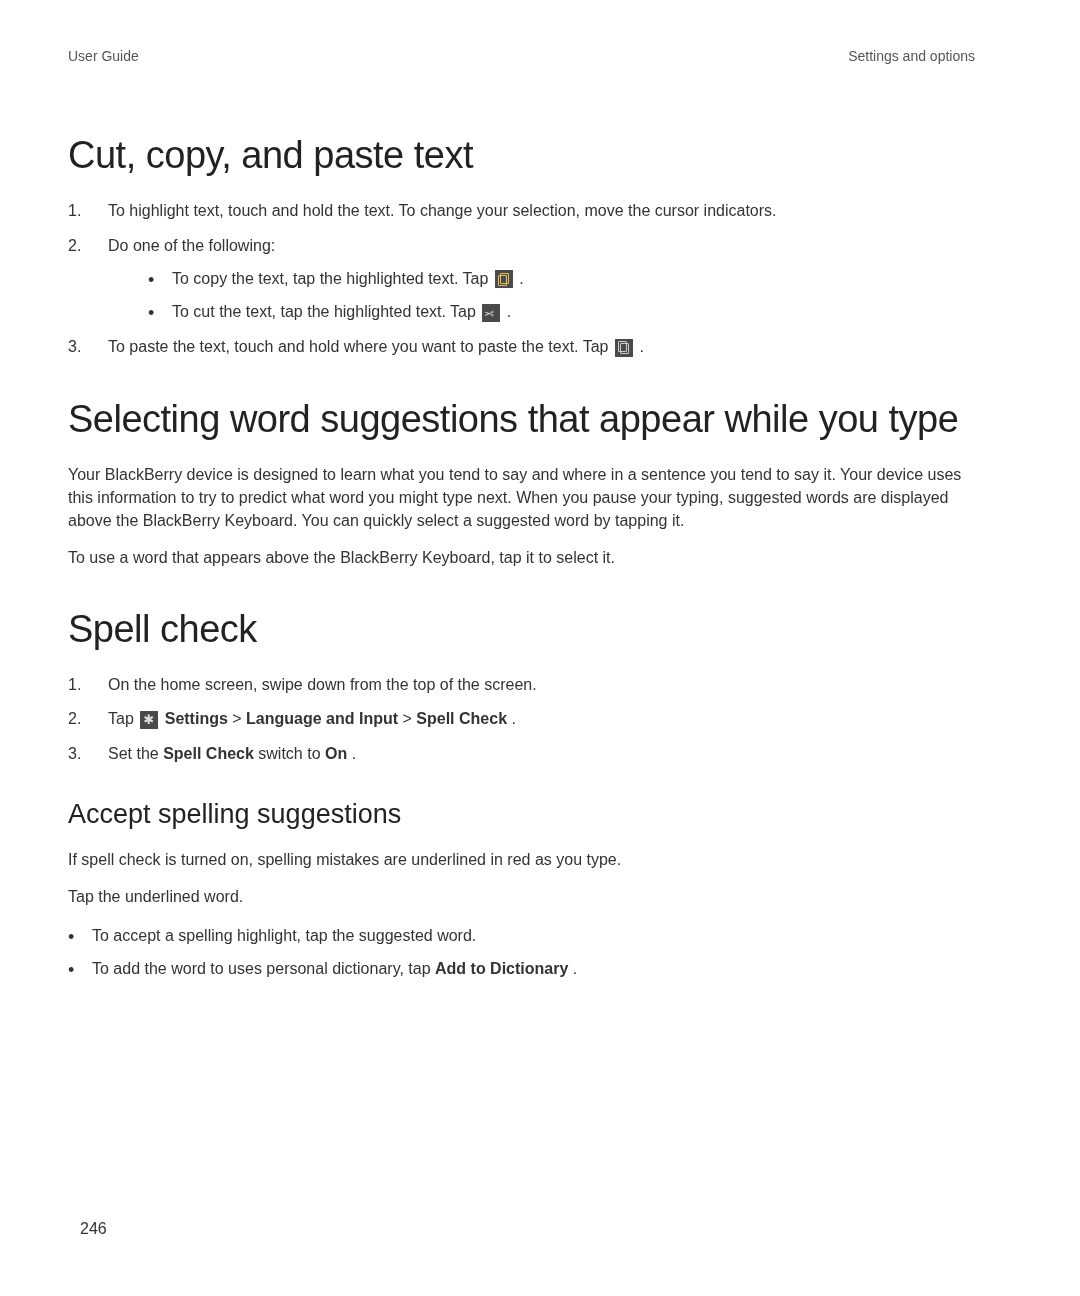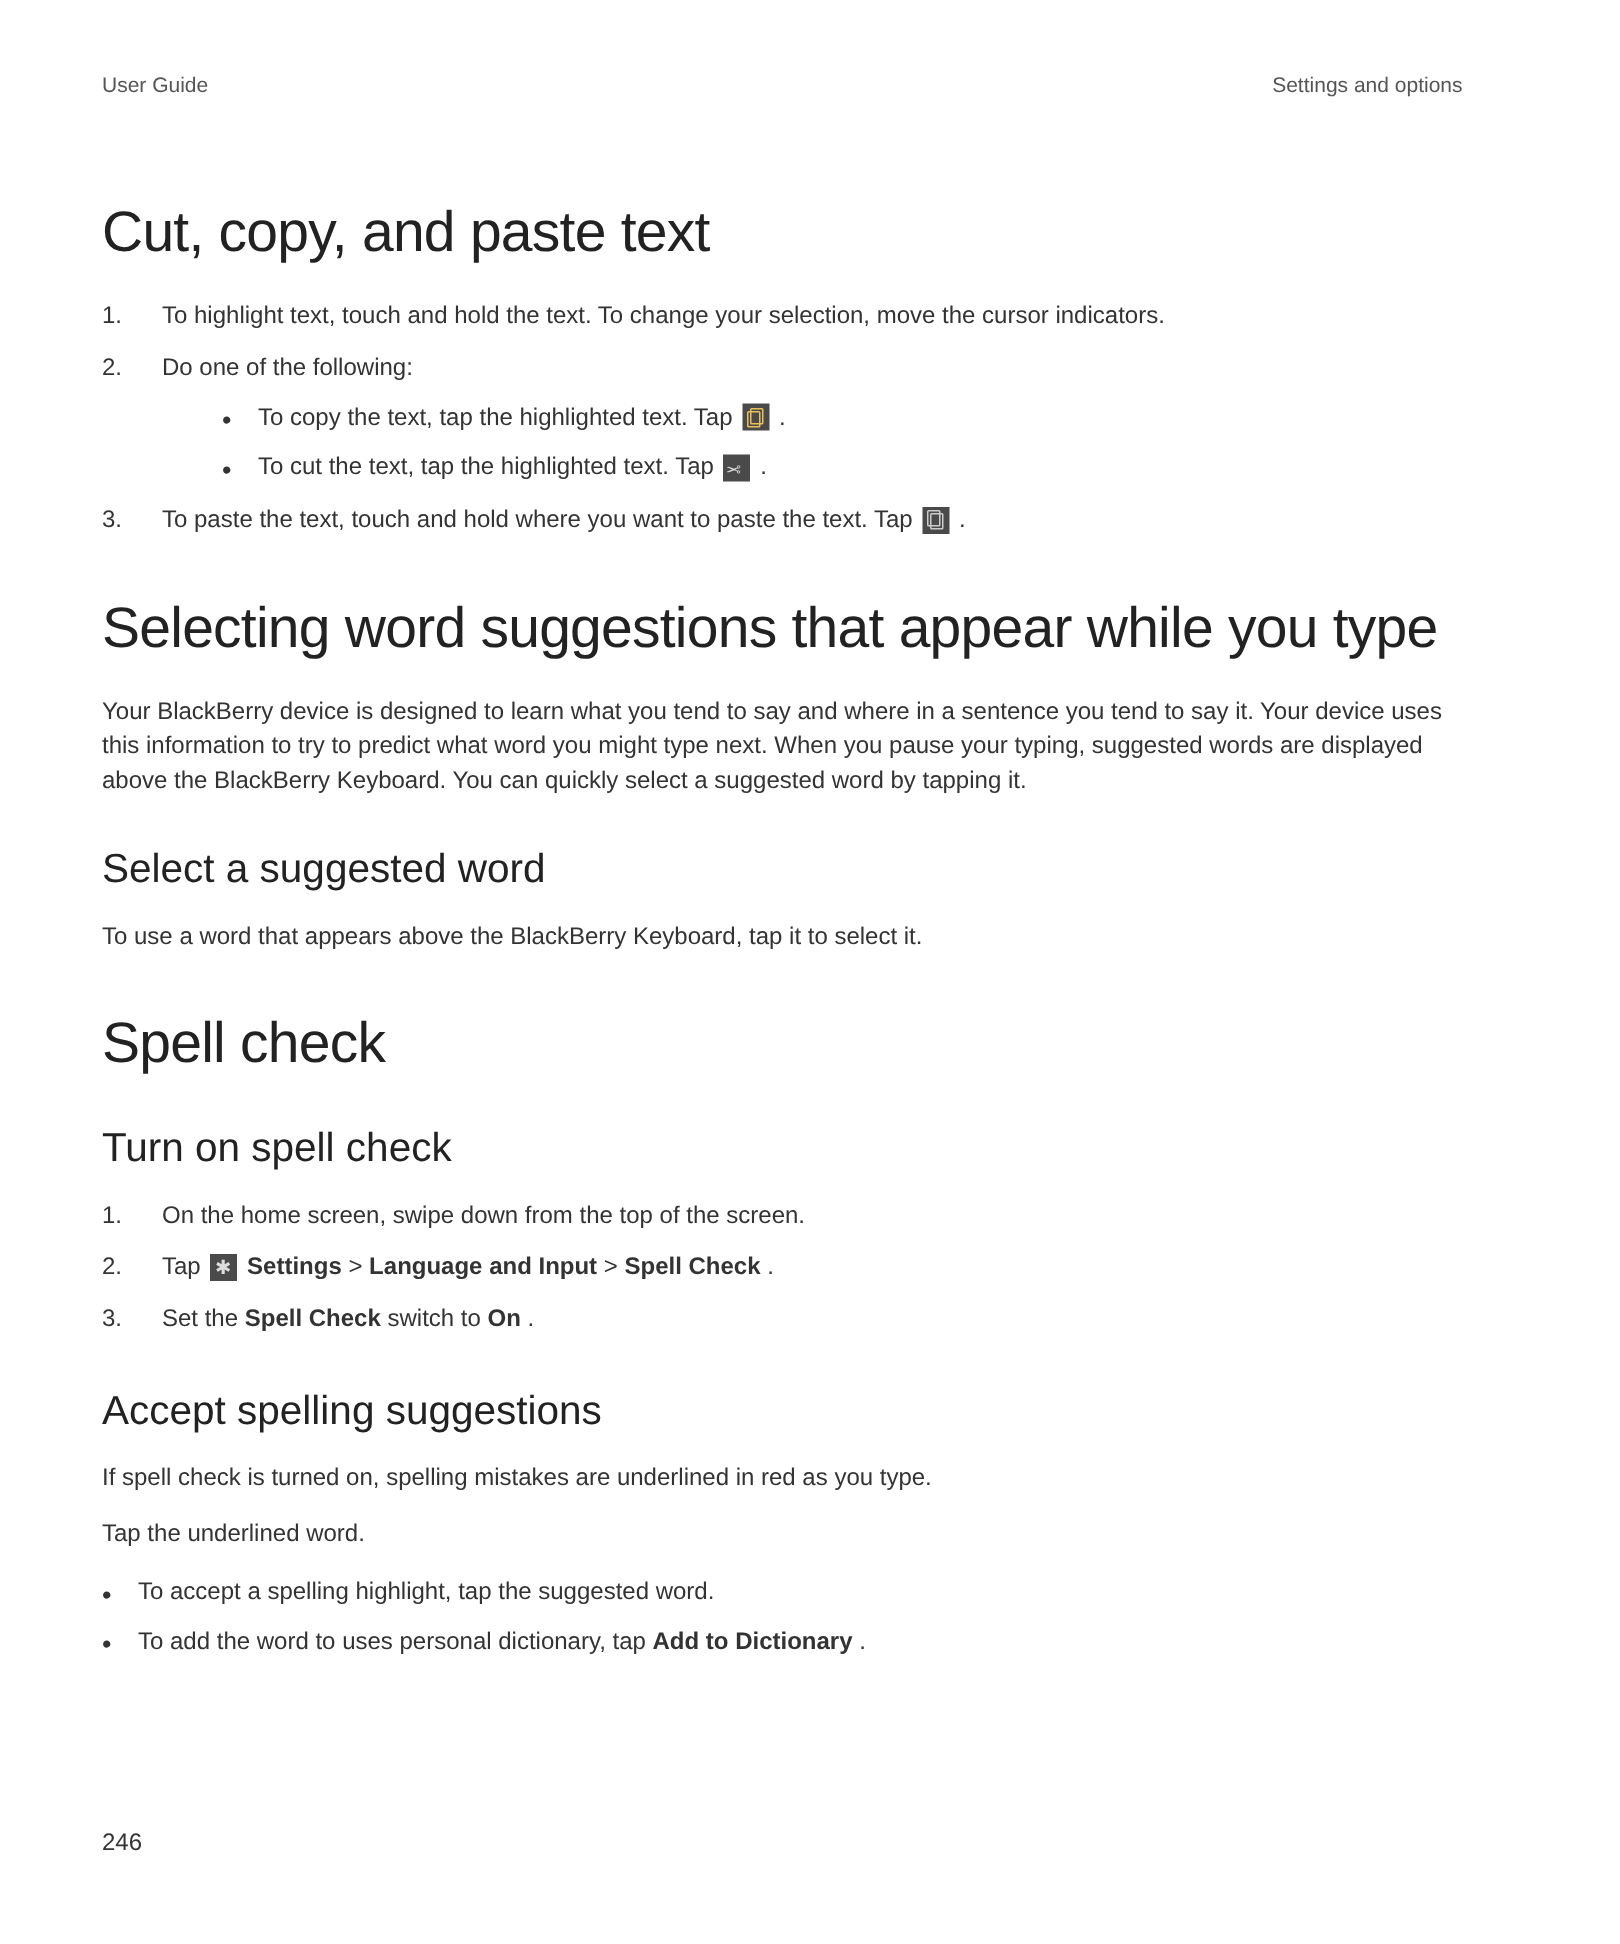--- a/index.html
+++ b/index.html
@@ -143,21 +143,21 @@
     content: "✱";
     position: absolute;
     left: 3px; top: -1px;
     font-size: 13px;
     color: #ddd;
   }
   .bold { font-weight: 700; }
   .page-number {
     position: absolute;
     bottom: 58px;
-    left: 68px;
+    left: 80px;
     font-size: 16px;
     color: #333;
   }
   .section-gap-lg { margin-top: 38px; }
 </style>
 </head>
 <body>
 
 <div class="page">
 
@@ -186,26 +186,24 @@
     </li>
     <li>
       <span>To paste the text, touch and hold where you want to paste the text. Tap </span>
       <span class="icon-box icon-paste"></span>
       <span> .</span>
     </li>
   </ol>
 
   <h1 class="section-gap-lg">Selecting word suggestions that appear while you type</h1>
   <p class="body">Your BlackBerry device is designed to learn what you tend to say and where in a sentence you tend to say it. Your device uses this information to try to predict what word you might type next. When you pause your typing, suggested words are displayed above the BlackBerry Keyboard. You can quickly select a suggested word by tapping it.</p>
-  <h2>Select a suggested word</h2>
   <p class="body">To use a word that appears above the BlackBerry Keyboard, tap it to select it.</p>
 
   <h1 class="section-gap-lg">Spell check</h1>
 
-  <h2>Turn on spell check</h2>
   <ol class="steps">
     <li>On the home screen, swipe down from the top of the screen.</li>
     <li>
       <span>Tap </span>
       <span class="icon-box icon-settings"></span>
       <span> </span>
       <span class="bold">Settings</span>
       <span> &gt; </span>
       <span class="bold">Language and Input</span>
       <span> &gt; </span>

